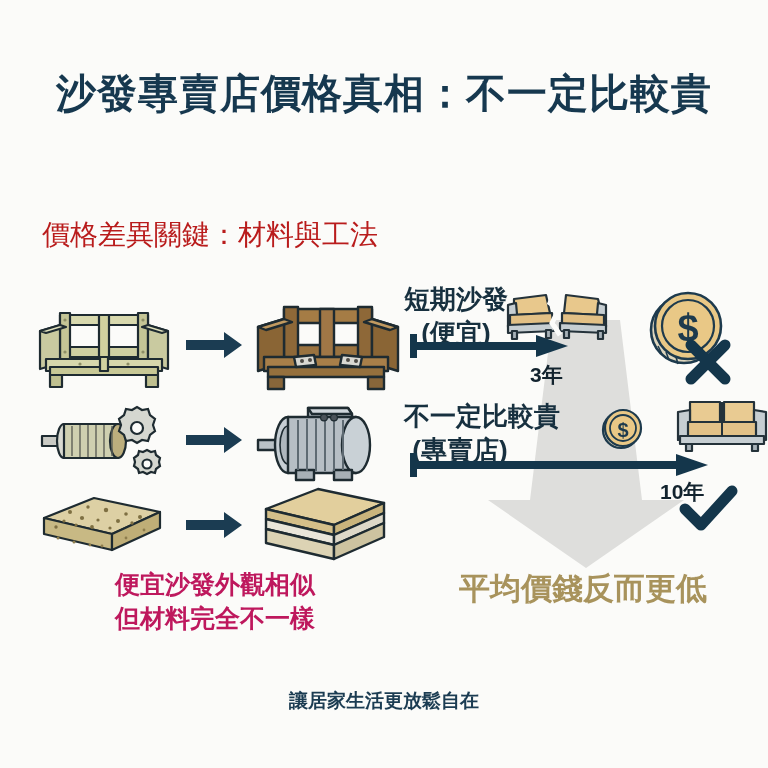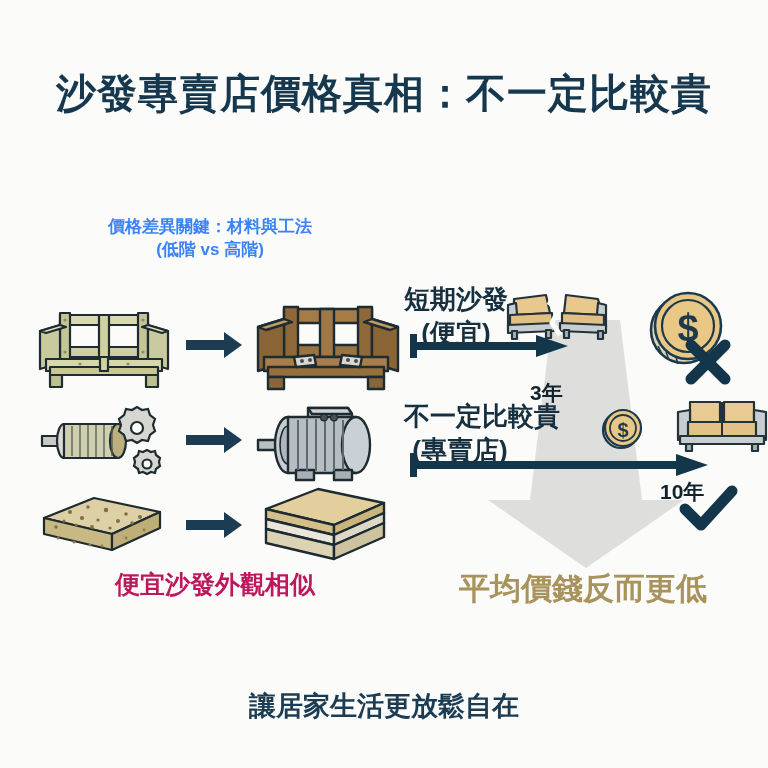--- a/index.html
+++ b/index.html
@@ -30,23 +30,23 @@
     font-size: 40px;
     font-weight: bold;
     color: #16384f;
     letter-spacing: 1px;
     white-space: nowrap;
   }
 
   
   .col-heading {
     position: absolute;
-    font-size: 17px;
-    font-weight: bold;
-    color: #3b82f6;
+    font-size: 28px;
+    font-weight: normal;
+    color: #b91c1c;
     text-align: center;
     line-height: 1.35;
   }
   #left-heading {
     top: 216px;
     left: 20px;
     width: 380px;
   }
   #right-heading {
     top: 216px;
@@ -124,21 +124,21 @@
   #tl-track-0 { top: 333px; left: 410px; width: 160px; }
   #tl-track-1 { top: 452px; left: 410px; width: 300px; }
 
   .tl-years {
     position: absolute;
     font-size: 21px;
     font-weight: bold;
     color: #12232e;
     white-space: nowrap;
   }
-  #tl-years-0 { top: 361px; left: 530px; margin-top: 18px; }
+  #tl-years-0 { top: 361px; left: 530px; }
   #tl-years-1 { top: 478px; left: 660px; }
 
   .sofa-icon-wrap {
     position: absolute;
   }
   #sofa-broken { top: 283px; left: 506px; }
   #sofa-good   { top: 396px; left: 676px; }
   #coin-big    { top: 288px; left: 646px; }
   #coin-small  { top: 406px; left: 600px; }
   #mark-x      { top: 336px; left: 682px; }
@@ -155,37 +155,36 @@
     color: #a8935c;
   }
 
   
   #footer-text {
     position: absolute;
     top: 688px;
     left: 0;
     width: 768px;
     text-align: center;
-    font-size: 27px;
+    font-size: 19px;
     font-weight: bold;
     color: #1b3c52;
   }
 
   svg { display: block; overflow: visible; }
 </style>
 </head>
 <body>
 
 <div id="infographic">
 
   <div class="title">沙發專賣店價格真相：不一定比較貴</div>
 
   <div class="col-heading" id="left-heading">
     <div>價格差異關鍵：材料與工法</div>
-    <div>(低階 vs 高階)</div>
   </div>
 
   <div class="mat-row" id="mat-row-0">
     <div class="mat-cell">
       <svg width="148" height="88" viewBox="0 0 148 88">
         <g stroke="#1e2b31" stroke-width="2.2" stroke-linejoin="round">
 
           <path d="M30 14 L118 14 L118 24 L30 24 Z" fill="#d8d9ae"></path>
           <path d="M30 46 L118 46 L118 56 L30 56 Z" fill="#cfd0a2"></path>
 
@@ -369,20 +368,21 @@
           <path d="M82 52 L132 30 L132 40 L82 62 Z" fill="#ddd8c8"></path>
           <path d="M14 46 L82 62 L82 76 L14 60 Z" fill="#dcd3b4"></path>
           <path d="M82 62 L132 40 L132 54 L82 76 Z" fill="#cdc3a0"></path>
         </g>
       </svg>
     </div>
   </div>
 
   <div id="left-caption">
     <div>便宜沙發外觀相似</div>
+    <div>但材料完全不一樣</div>
   </div>
 
 
   <div id="big-down-arrow">
     <svg width="230" height="250" viewBox="0 0 230 250">
       <path d="M82 0 L150 0 L172 180 L214 180 L116 248 L18 180 L60 180 Z" fill="#dededc"></path>
     </svg>
   </div>
 
   <div class="tl-label" id="tl-label-0">

